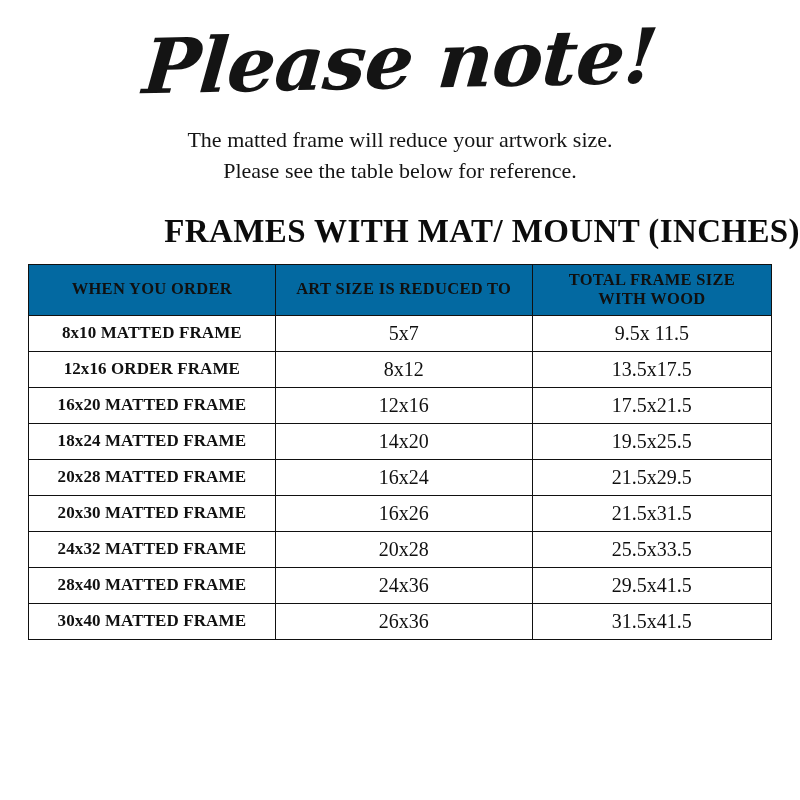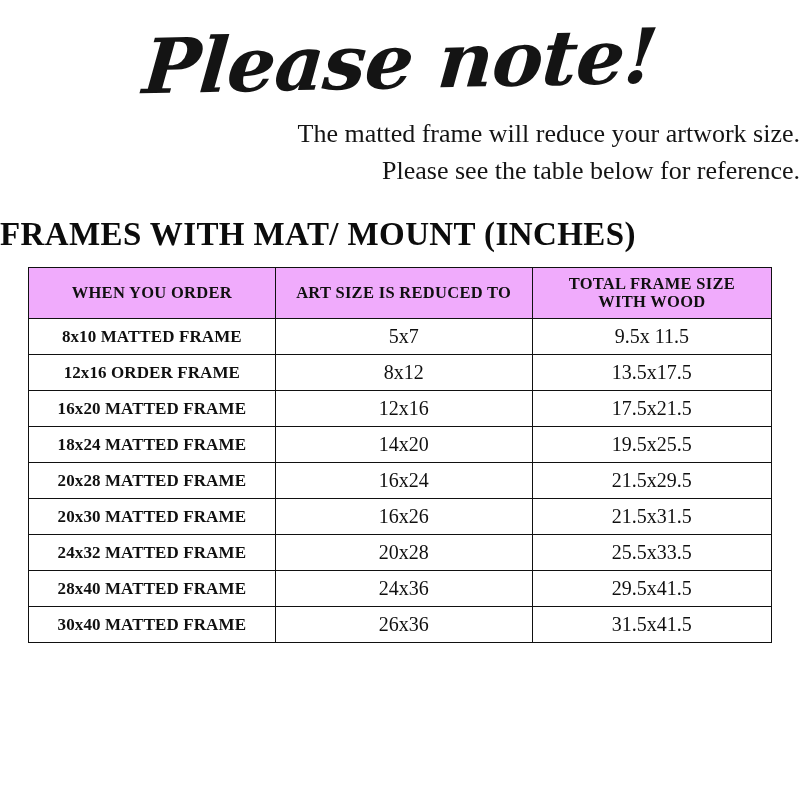--- a/index.html
+++ b/index.html
@@ -32,33 +32,33 @@
     font-weight: 700;
     font-size: 76px;
     line-height: 0.95;
     letter-spacing: -1px;
     color: #141414;
     display: inline-block;
     transform: skewX(-6deg) rotate(-1.2deg);
   }
 
   .subtitle {
-    text-align: right;
+    text-align: center;
     font-family: "Liberation Serif", serif;
-    font-size: 26px;
+    font-size: 22px;
     line-height: 1.42;
     color: #141414;
-    margin-top: 18px;
+    margin-top: 26px;
   }
   .subtitle div {
     white-space: nowrap;
   }
 
   .table-heading {
-    text-align: left;
+    text-align: right;
     font-family: "Liberation Serif", serif;
     font-weight: 700;
     font-size: 33px;
     letter-spacing: 0.4px;
     margin-top: 26px;
     color: #0c0c0c;
   }
 
   
   .table-area {
@@ -71,21 +71,21 @@
     table-layout: fixed;
   }
   table.size-table th,
   table.size-table td {
     border: 1.5px solid #111111;
     text-align: center;
     vertical-align: middle;
     color: #101010;
   }
   table.size-table thead th {
-    background: #f0abfc;
+    background: #0369a1;
     font-family: "Liberation Serif", serif;
     font-weight: 700;
     font-size: 16.5px;
     letter-spacing: 0.3px;
     height: 46px;
     padding: 2px 4px;
     line-height: 1.12;
   }
   col.c1 { width: 33.2%; }
   col.c2 { width: 34.6%; }

